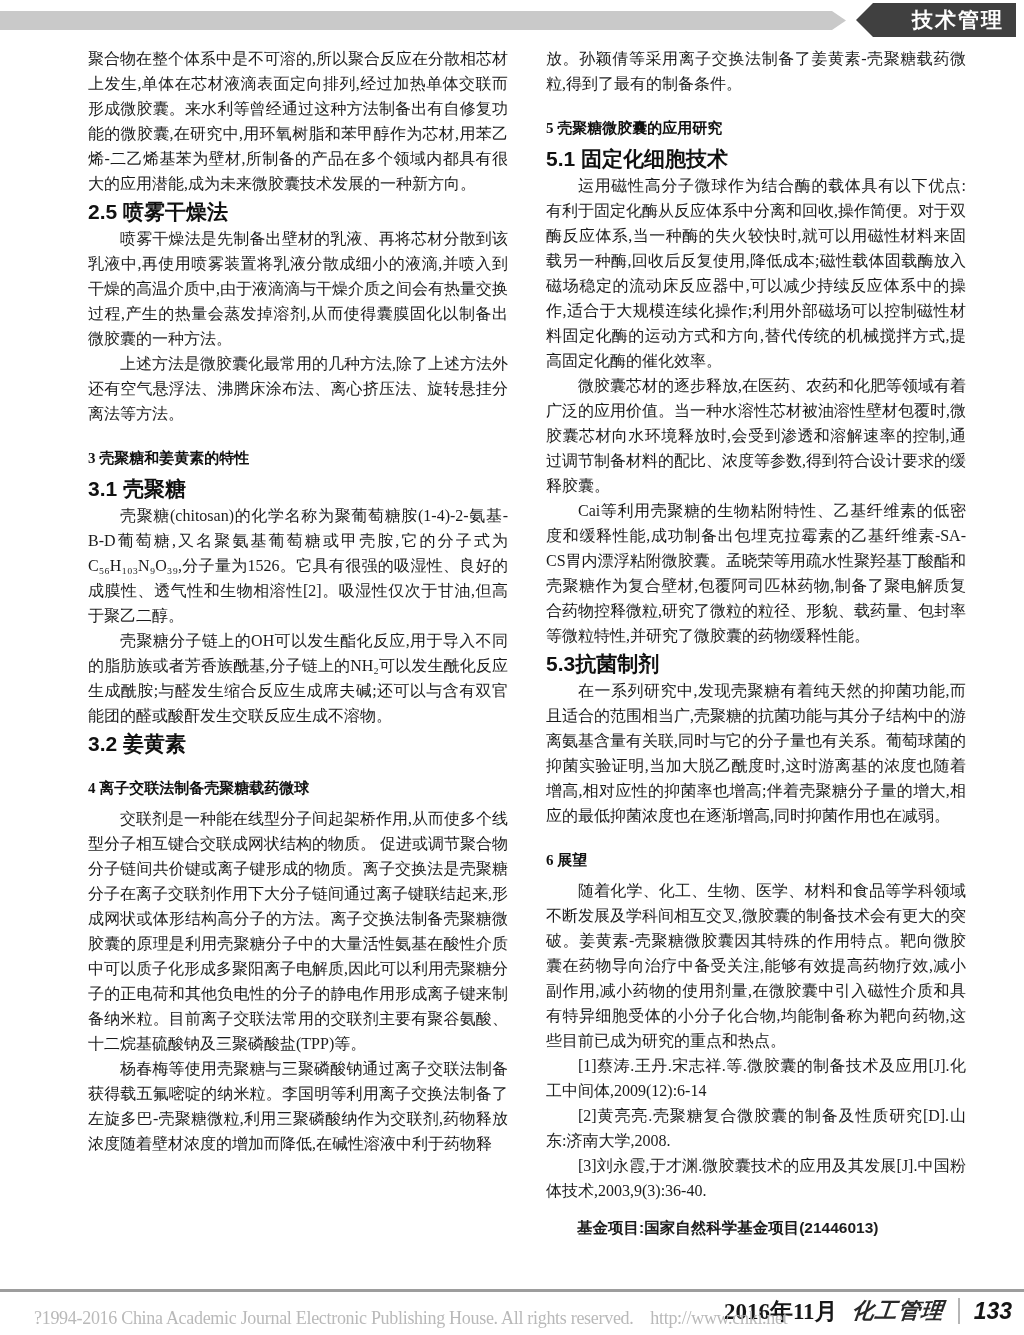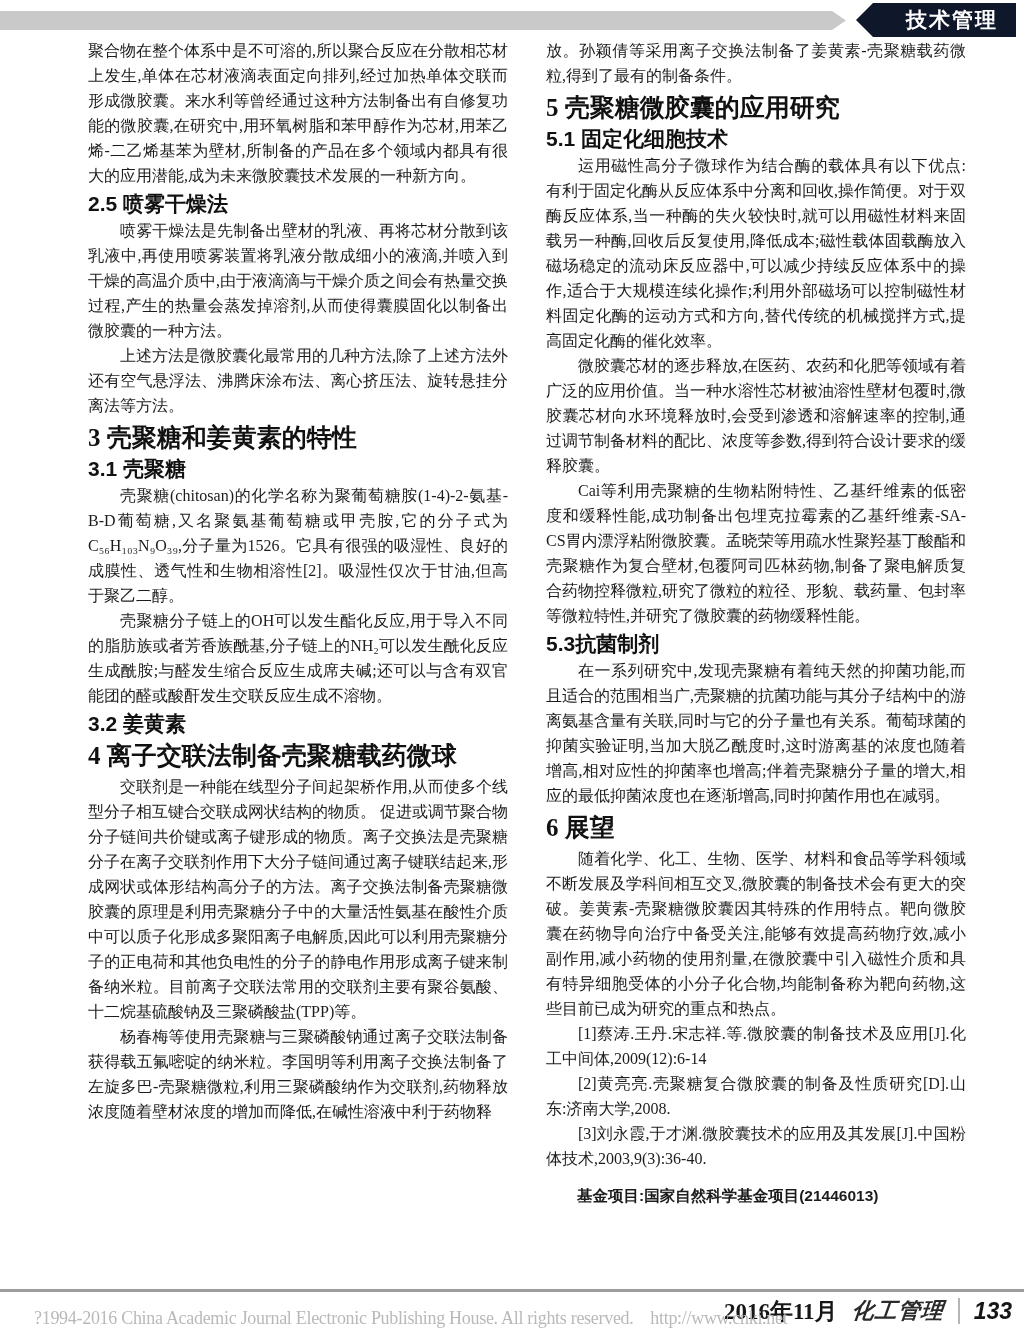--- a/index.html
+++ b/index.html
@@ -10,41 +10,41 @@
     color:#1c1c1c;
   }
   
   .header-band{
     position:absolute;top:11px;left:0;width:846px;height:19px;
     background:#c9c9c9;
     clip-path:polygon(0 0, calc(100% - 14px) 0, 100% 50%, calc(100% - 14px) 100%, 0 100%);
   }
   .header-tag{
     position:absolute;top:3px;left:856px;width:160px;height:34px;
-    background:#0f172a;color:#ffffff;
+    background:#404040;color:#ffffff;
     clip-path:polygon(0 50%, 17px 0, 100% 0, 100% 100%, 17px 100%);
     font-family:"Liberation Sans","DejaVu Sans",sans-serif;
     font-weight:bold;font-size:21px;line-height:34px;
-    text-align:right;padding-right:18px;box-sizing:border-box;
+    text-align:right;padding-right:12px;box-sizing:border-box;
     letter-spacing:2px;
   }
   
   .content{position:absolute;top:38px;left:88px;width:878px;}
-  .col{position:absolute;top:0;width:420px;}
+  .col{position:absolute;top:8px;width:420px;}
   .col-left{left:0;}
   .col-right{left:458px;}
   .para{
     margin:0;font-size:16px;line-height:25px;
     text-align:justify;text-justify:inter-ideograph;
     color:#1c1c1c;
   }
   .indent{text-indent:2em;}
   .sec-head{
-    margin:5px 0 3px;font-family:"Liberation Serif","DejaVu Serif",serif;
-    font-weight:bold;font-size:25px;line-height:30px;color:#111;
+    margin:17px 0 3px;font-family:"Liberation Serif","DejaVu Serif",serif;
+    font-weight:bold;font-size:15px;line-height:30px;color:#111;
   }
   .sub-head{
     margin:3px 0 2px;font-family:"Liberation Sans","DejaVu Sans",sans-serif;
     font-weight:bold;font-size:21px;line-height:25px;color:#111;
   }
   .fund{
     font-family:"Liberation Sans","DejaVu Sans",sans-serif;
     font-weight:bold;font-size:15.5px;line-height:25px;margin:12px 0 0;
     text-align:justify;
   }

